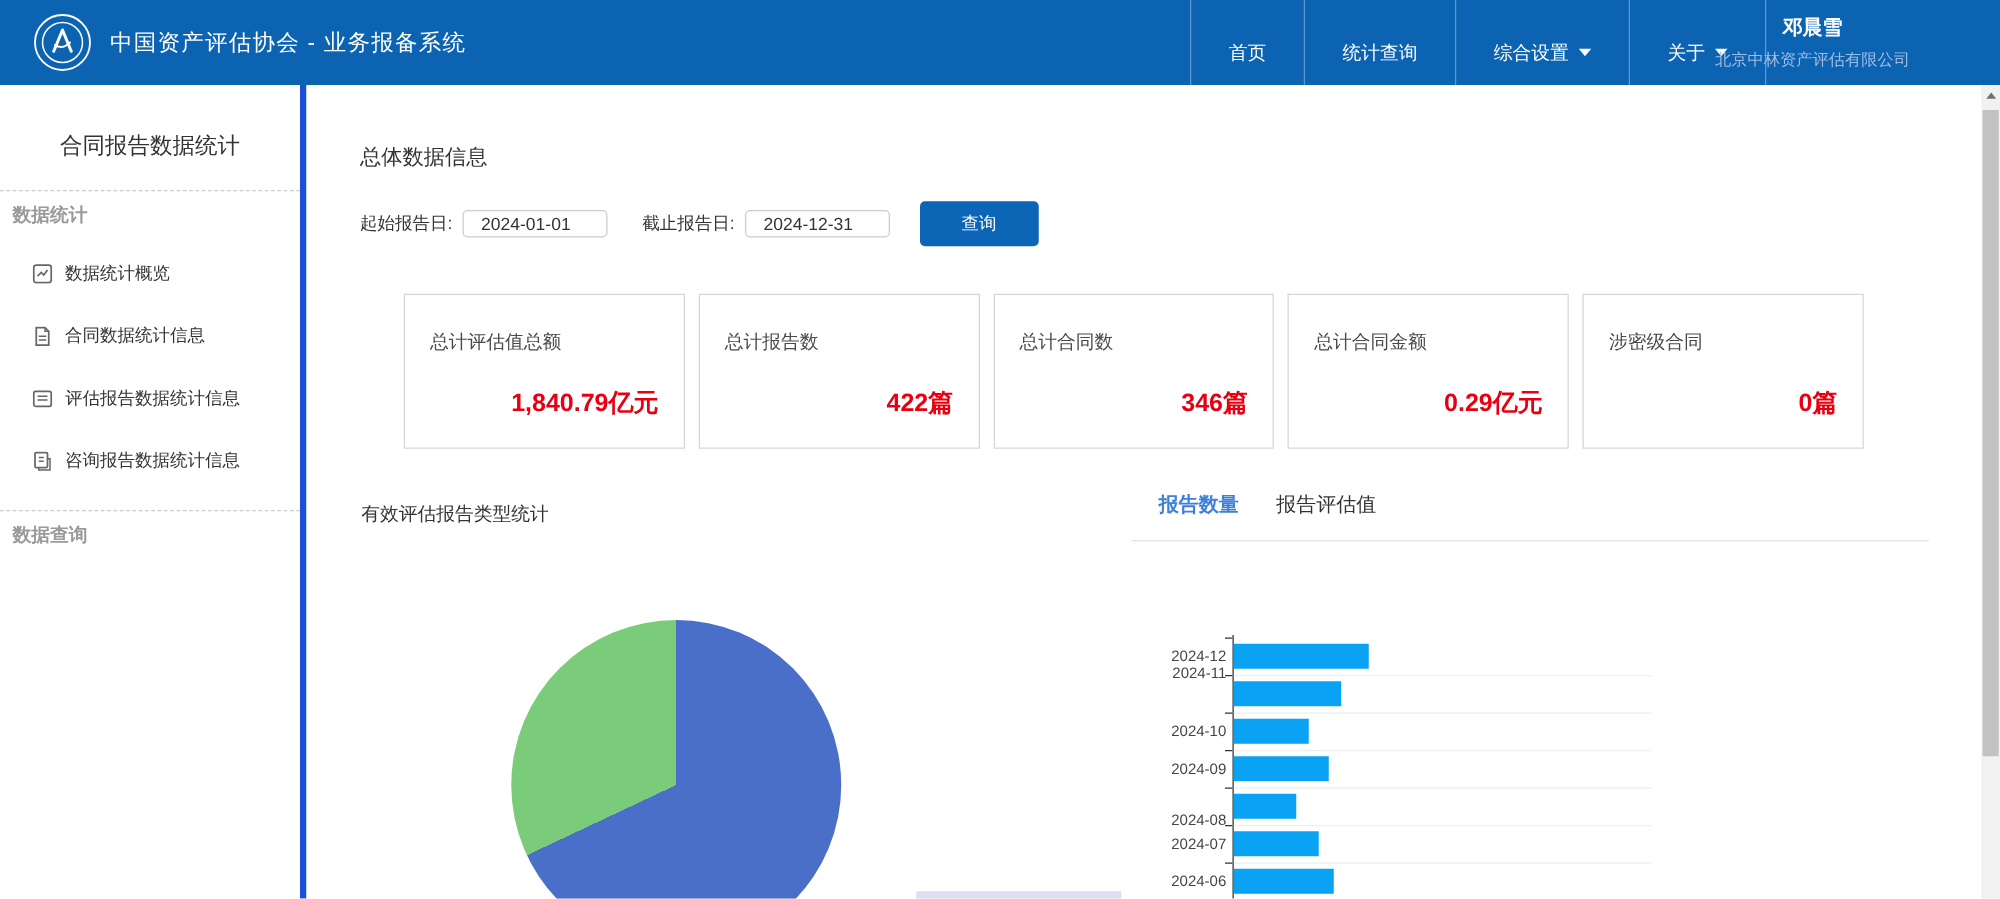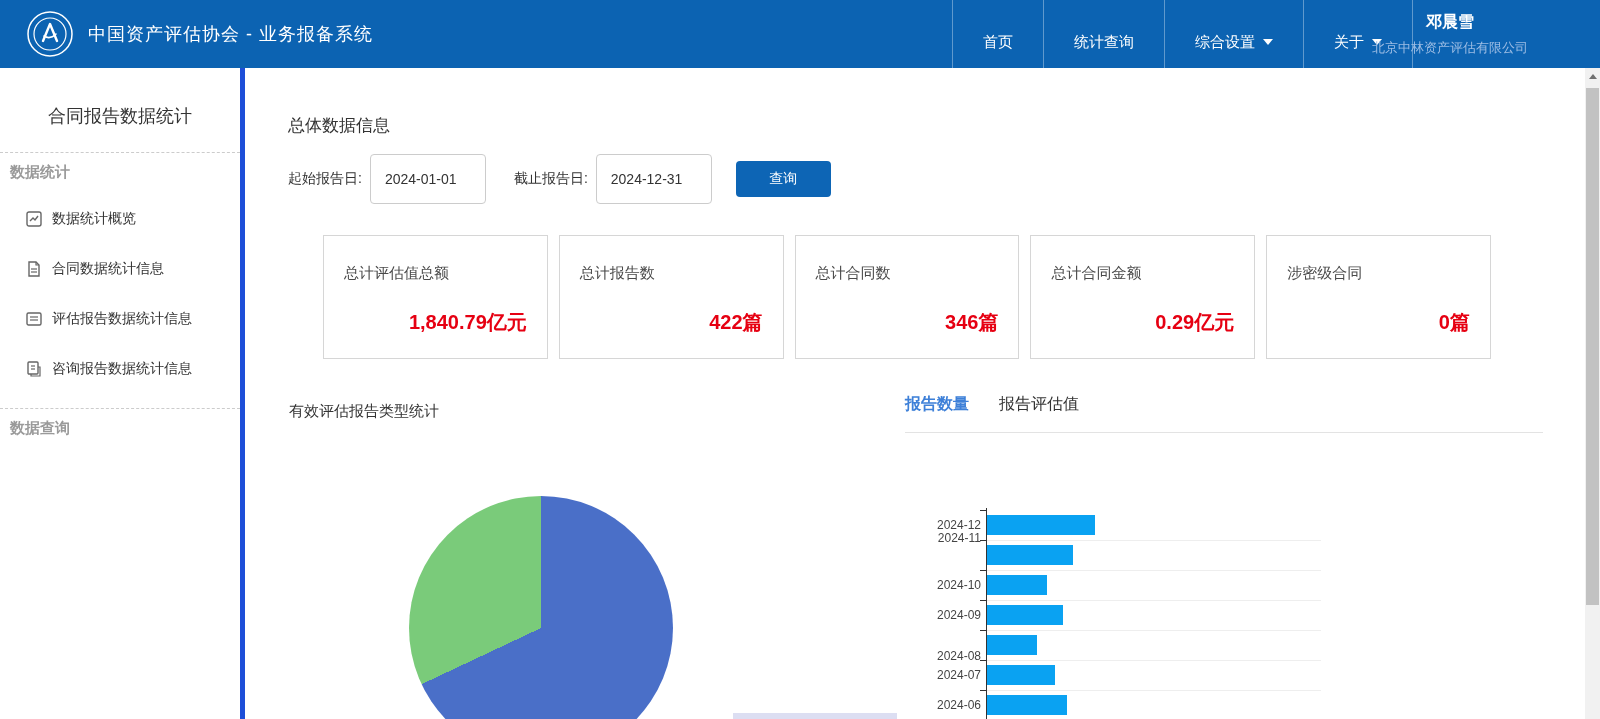--- a/index.html
+++ b/index.html
@@ -25,34 +25,34 @@
   .side-section-label { border-top:1px dashed #ccc; color:#9a9a9a; font-weight:bold; font-size:15px; padding:10px 0 8px 10px; }
   .side-items { padding:4px 0 14px 0; }
   .side-item { display:flex; align-items:center; padding:16px 0 16px 26px; font-size:14px; color:#333; cursor:pointer; }
   .side-item .icon { width:16px; height:16px; margin-right:10px; flex:0 0 16px; }
   .side-item .icon svg { display:block; }
 
   
   .main-title { position:absolute; left:288px; top:114px; font-size:17px; color:#333; }
   .filter-row { position:absolute; left:288px; top:161px; height:36px; display:flex; align-items:center; }
   .filter-label { font-size:14px; color:#333; margin-right:8px; }
-  .date-input { width:116px; height:50px; border:1px solid #ccc; border-radius:4px; font-size:14px; color:#333; padding-left:14px; font-family:"Liberation Sans",sans-serif; }
+  .date-input { width:116px; height:22px; border:1px solid #ccc; border-radius:4px; font-size:14px; color:#333; padding-left:14px; font-family:"Liberation Sans",sans-serif; }
   .gap1 { width:28px; }
   .search-btn { width:95px; height:36px; margin-left:24px; background:#0d65b5; color:#fff; border:none; border-radius:4px; font-size:14px; cursor:pointer; font-family:"Liberation Sans",sans-serif; }
 
   .cards { position:absolute; left:323px; top:235px; width:1168px; display:flex; gap:11px; }
   .card { flex:1; height:124px; border:1px solid #d6d6d6; background:#fff; position:relative; padding:20px; }
   .card-label { font-size:15px; color:#4a4a4a; margin-top:8px; }
   .card-value { position:absolute; right:20px; bottom:22px; color:#e60012; font-size:20px; font-weight:bold; }
 
   .pie-title { position:absolute; left:289px; top:402px; font-size:15px; color:#333; }
   .pie { position:absolute; left:409px; top:496px; width:264px; height:264px; border-radius:50%; }
   .legend-fragment { position:absolute; left:733px; top:713px; width:164px; height:12px; background:#dcdef2; }
 
-  .tabs { position:absolute; left:905px; top:394px; display:flex; }
+  .tabs { position:absolute; left:927px; top:394px; display:flex; }
   .tab { font-size:16px; color:#333; margin-right:30px; padding-bottom:14px; cursor:pointer; }
   .tab.active { color:#3e80d8; font-weight:bold; }
   .tabs-underline { position:absolute; left:905px; top:432px; width:638px; height:1px; background:#e3e3e3; }
 
   
   #bar-chart { position:absolute; left:923px; top:495px; width:620px; height:224px; }
   .axis-line { position:absolute; left:63px; top:13px; width:1px; height:211px; background:#333; }
   .bar-tick { position:absolute; left:57px; width:6px; height:1px; background:#333; }
   .bar-gridline { position:absolute; left:64px; width:334px; height:1px; background:#eee; }
   .bar-label { position:absolute; left:0; width:58px; text-align:right; font-size:12px; color:#444; line-height:30px; }

